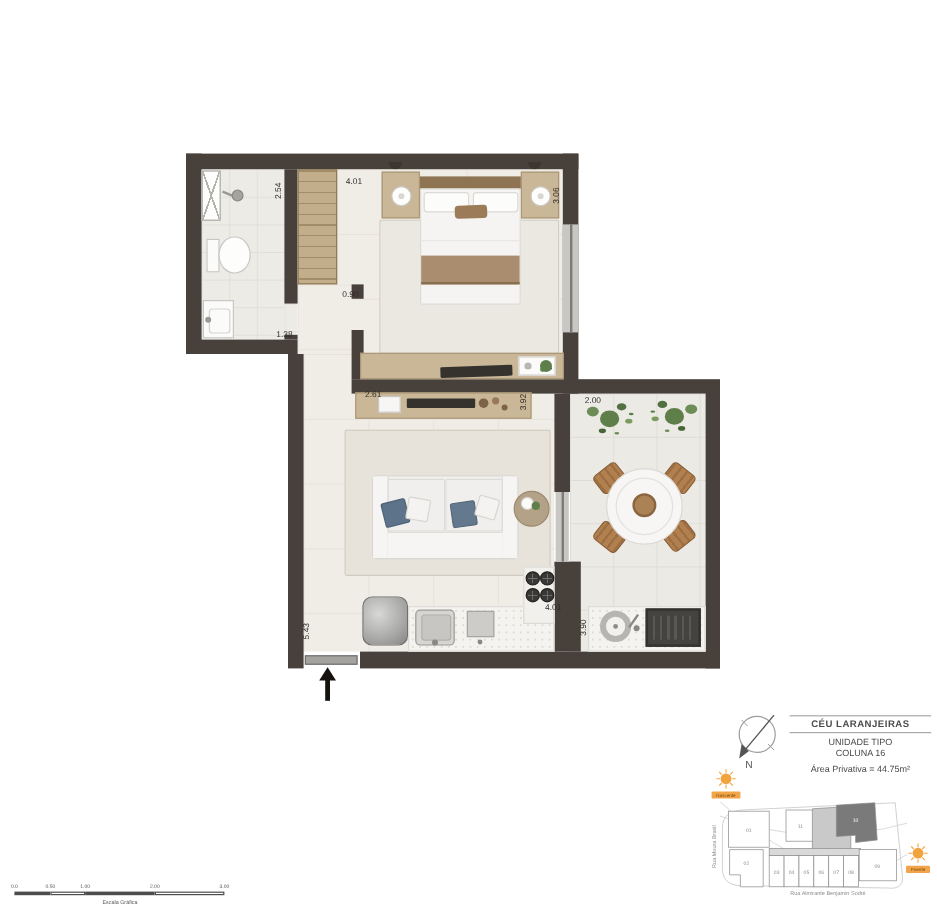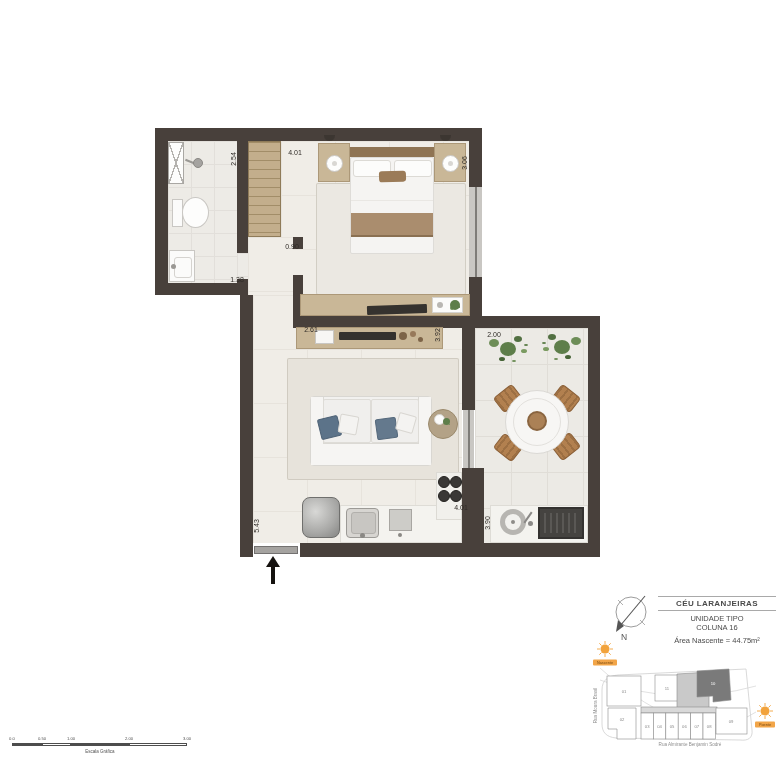--- a/index.html
+++ b/index.html
@@ -195,21 +195,21 @@
     <line x1="36" y1="28" x2="41" y2="33" stroke="#9c9c9c" stroke-width="0.8"></line>
     <line x1="41" y1="4" x2="16" y2="34" stroke="#555555" stroke-width="1.1"></line>
     <polygon points="12,40 20,34 14,28" fill="#555555"></polygon>
     <text x="17" y="48" font-size="8.5" fill="#555555" font-family="Liberation Sans, sans-serif">N</text>
   </svg>
   <div class="a" style="left:658px;top:596px;width:118px;height:1px;background:#a9a9a9;z-index:9;"></div>
   <div class="ttext" style="left:658px;top:599px;width:118px;font-size:8px;font-weight:600;letter-spacing:.4px;">CÉU LARANJEIRAS</div>
   <div class="a" style="left:658px;top:610px;width:118px;height:1px;background:#a9a9a9;z-index:9;"></div>
   <div class="ttext smallcap" style="left:658px;top:614px;width:118px;">UNIDADE TIPO</div>
   <div class="ttext smallcap" style="left:658px;top:623px;width:118px;">COLUNA 16</div>
-  <div class="ttext smallcap" style="left:658px;top:636px;width:118px;">Área Nascente = 44.75m²</div>
+  <div class="ttext smallcap" style="left:658px;top:636px;width:118px;">Área Privativa = 44.75m²</div>
 
   <svg class="a" style="left:588px;top:640px;z-index:9;" width="34" height="30" viewBox="0 0 34 30">
     <g stroke="#f2a33c" stroke-width="0.9">
       <line x1="17" y1="1" x2="17" y2="4"></line>
         <line x1="17" y1="14" x2="17" y2="17"></line>
       <line x1="9" y1="9" x2="12" y2="9"></line>
         <line x1="22" y1="9" x2="25" y2="9"></line>
       <line x1="11.3" y1="3.3" x2="13.5" y2="5.5"></line>
         <line x1="20.5" y1="12.5" x2="22.7" y2="14.7"></line>
       <line x1="22.7" y1="3.3" x2="20.5" y2="5.5"></line>

